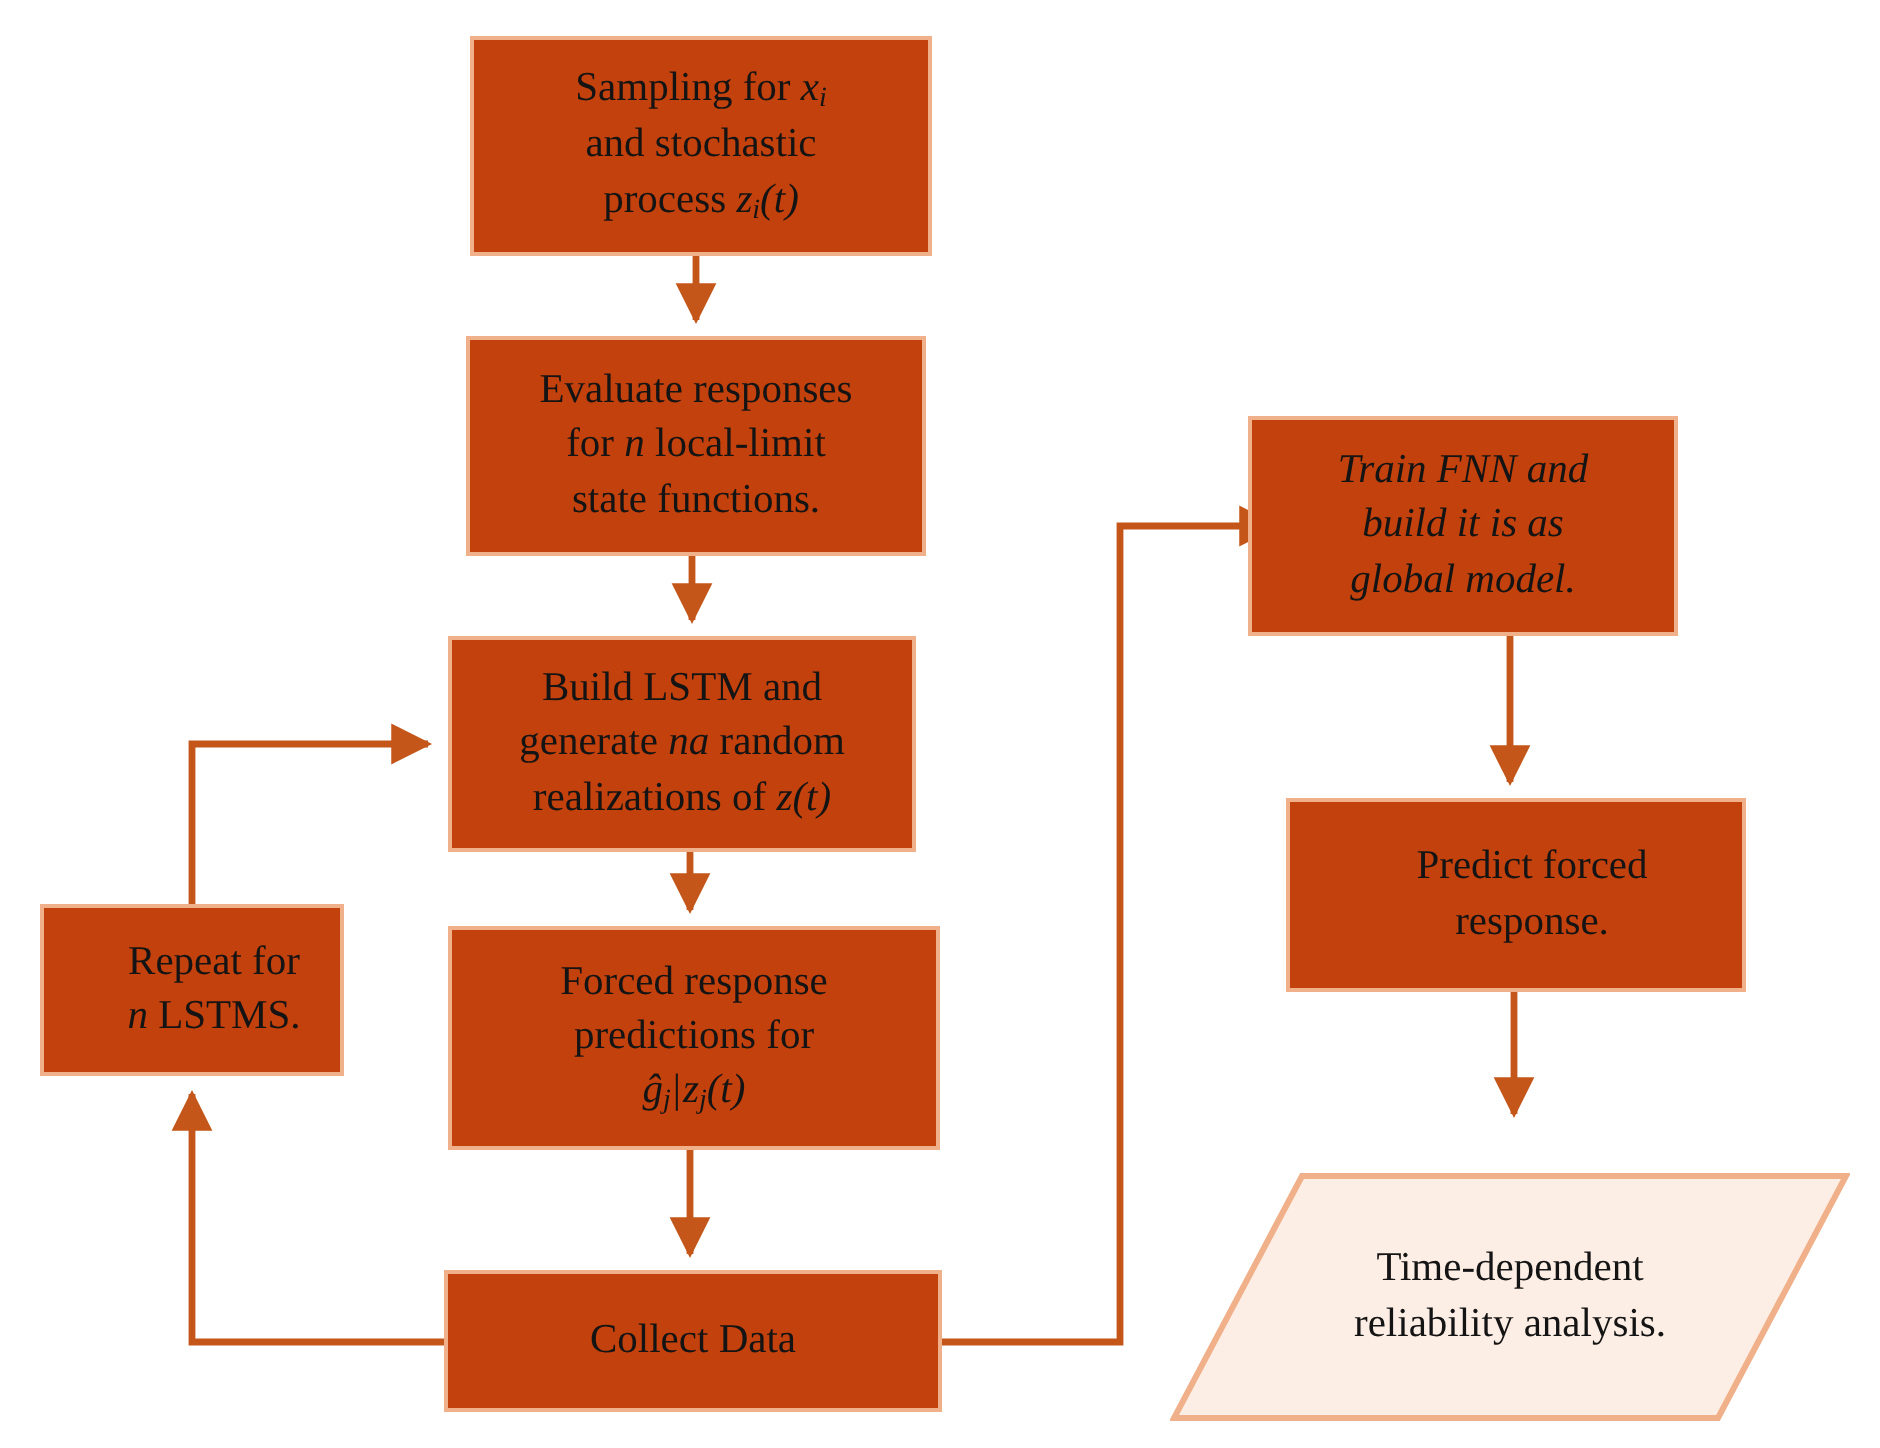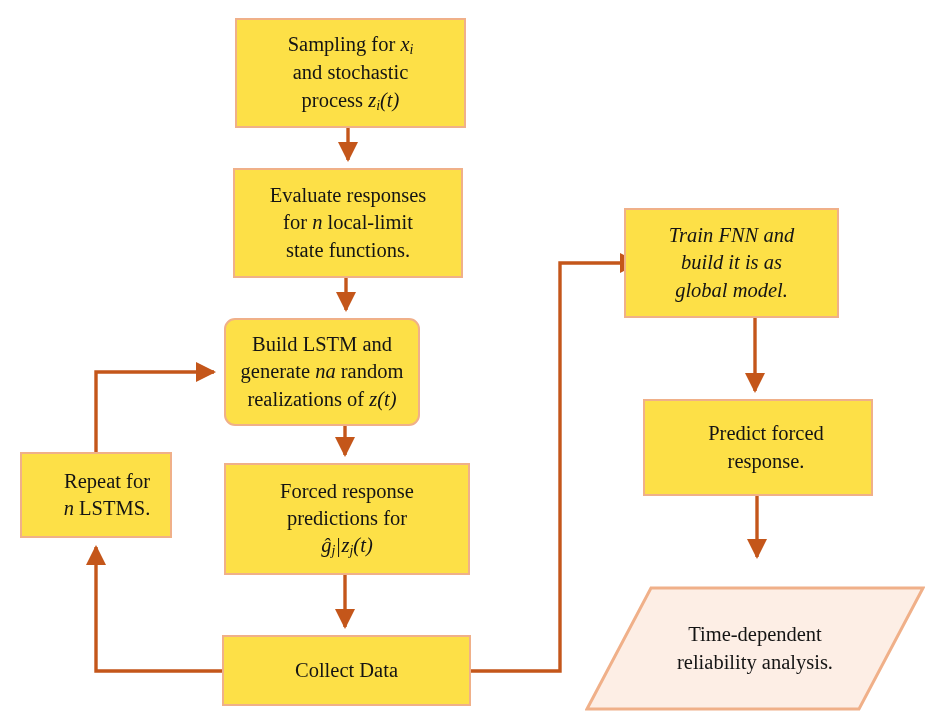--- a/index.html
+++ b/index.html
@@ -19,21 +19,21 @@
     position: absolute;
     left: 0;
     top: 0;
     width: 940px;
     height: 724px;
     pointer-events: none;
   }
   .node {
     position: absolute;
     box-sizing: border-box;
-    background: #fde047;
+    background: #c2410c;
     border: 2px solid #f0b089;
     display: flex;
     align-items: center;
     justify-content: center;
     text-align: center;
     color: #141414;
     font-size: 20.5px;
     line-height: 1.32;
     z-index: 2;
   }
@@ -103,21 +103,21 @@
   </svg>
 
   <div class="node" style="left:235px; top:18px; width:231px; height:110px;">
     <span class="txt"><span>Sampling for </span><span class="mathi">x</span><sub>i</sub><br><span>and stochastic</span><br><span>process </span><span class="mathi">z</span><sub>i</sub><span class="mathi">(t)</span></span>
   </div>
 
   <div class="node" style="left:233px; top:168px; width:230px; height:110px;justify-content:center;">
     <span class="txt"><span>Evaluate responses</span><br><span>for </span><span class="mathi">n</span><span> local-limit</span><br><span>state functions.</span></span>
   </div>
 
-  <div class="node" style="left:224px; top:318px; width:196px; height:108px;border-radius:11px;">
+  <div class="node" style="left:224px; top:318px; width:234px; height:108px;">
     <span class="txt"><span>Build LSTM and</span><br><span>generate </span><span class="mathi">na</span><span> random</span><br><span>realizations of </span><span class="mathi">z</span><span class="mathi">(t)</span></span>
   </div>
 
   <div class="node" style="left:224px; top:463px; width:246px; height:112px;">
     <span class="txt"><span>Forced response</span><br><span>predictions for</span><br><span class="mathi">ĝ</span><sub>j</sub><span class="bar">|</span><span class="mathi">z</span><sub>j</sub><span class="mathi">(t)</span></span>
   </div>
 
   <div class="node" style="left:20px; top:452px; width:152px; height:86px;padding-left:22px;">
     <span class="txt"><span>Repeat for</span><br><span class="mathi">n</span><span> LSTMS.</span></span>
   </div>

